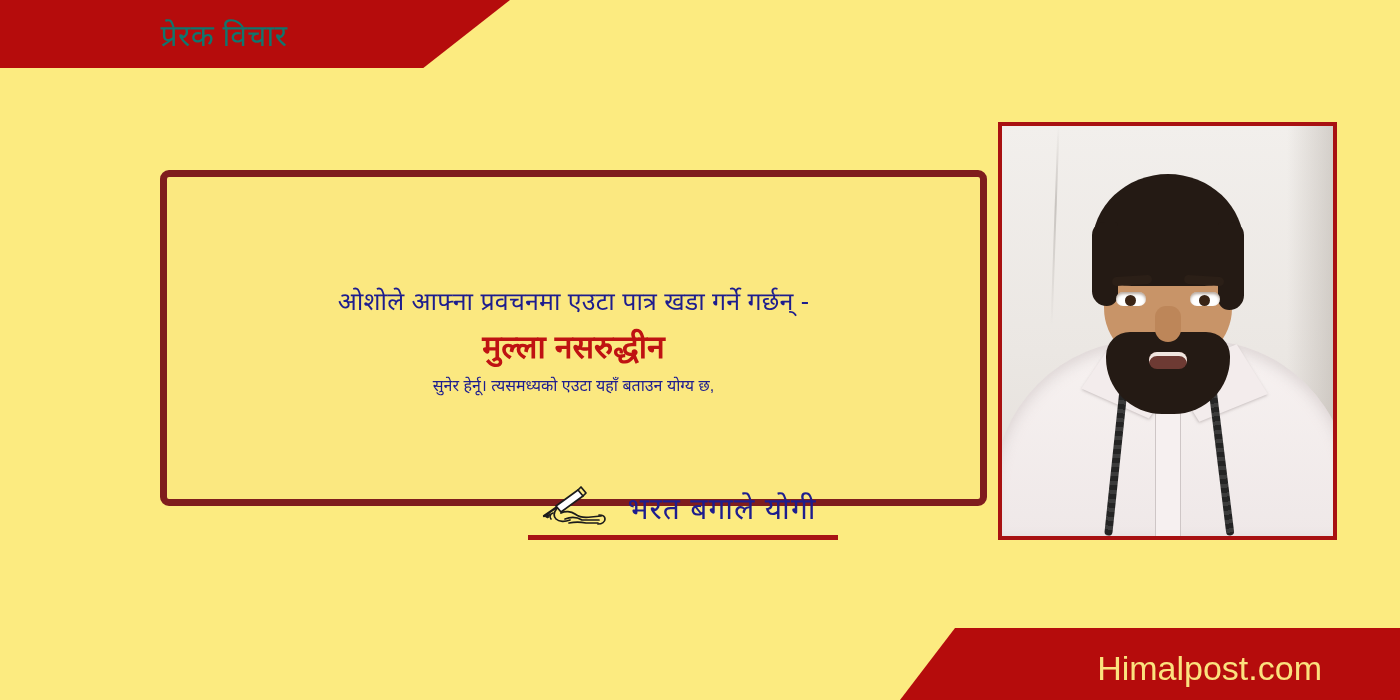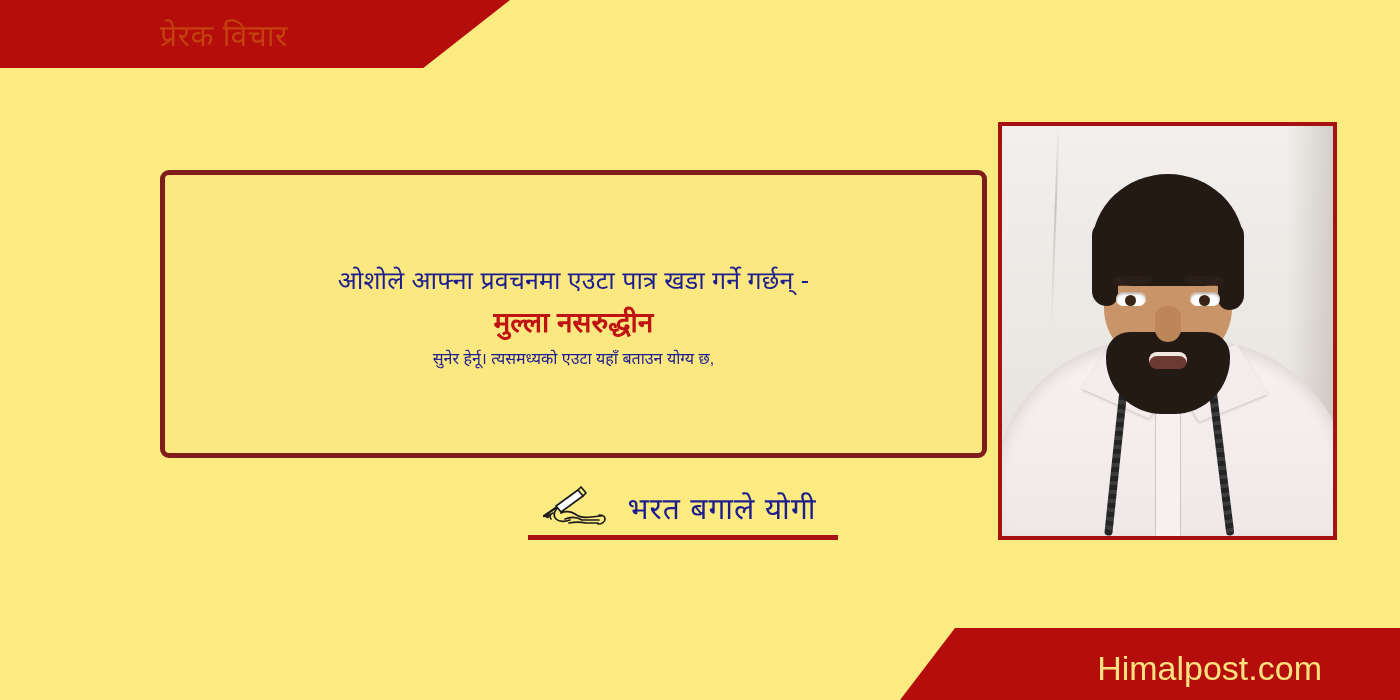--- a/index.html
+++ b/index.html
@@ -30,37 +30,37 @@
 
   .header-title {
     position: absolute;
     left: 0;
     top: 0;
     width: 420px;
     height: 68px;
     display: flex;
     align-items: center;
     justify-content: center;
-    color: #c2410c;
+    color: #0f766e;
     font-size: 30px;
-    font-family: Liberation Sans, sans-serif;
+    font-family: Liberation Serif, serif;
     letter-spacing: 0.5px;
     z-index: 6;
     padding-left: 28px;
     white-space: nowrap;
   }
 
   
   .quote-box {
     position: absolute;
     left: 160px;
     top: 170px;
     width: 827px;
-    height: 288px;
-    border: 5px solid #7f1d1d;
+    height: 336px;
+    border: 7px solid #7f1d1d;
     border-radius: 9px;
     background: #fbe880;
     padding: 18px 20px 14px 20px;
     display: flex;
     flex-direction: column;
     align-items: center;
     justify-content: center;
     z-index: 3;
   }
 
@@ -70,21 +70,21 @@
     line-height: 1.52;
     text-align: center;
     white-space: nowrap;
     font-family: "Liberation Sans", sans-serif;
   }
 
   .quote-line-1 { font-size: 25px; letter-spacing: 0.2px; }
 
   .quote-highlight {
     color: #bf1212;
-    font-size: 28px;
+    font-size: 32px;
     font-weight: bold;
     text-align: center;
     line-height: 1.7;
     white-space: nowrap;
     font-family: "Liberation Sans", sans-serif;
   }
 
   .quote-line-3 { font-size: 25px; }
   .quote-line-4 { font-size: 16px; }
 

